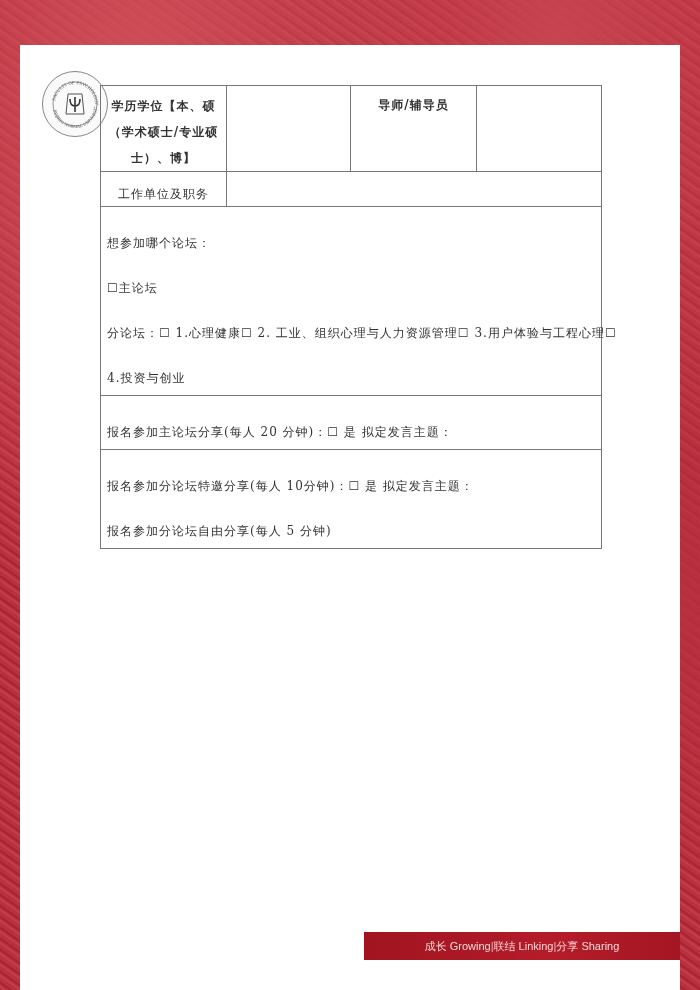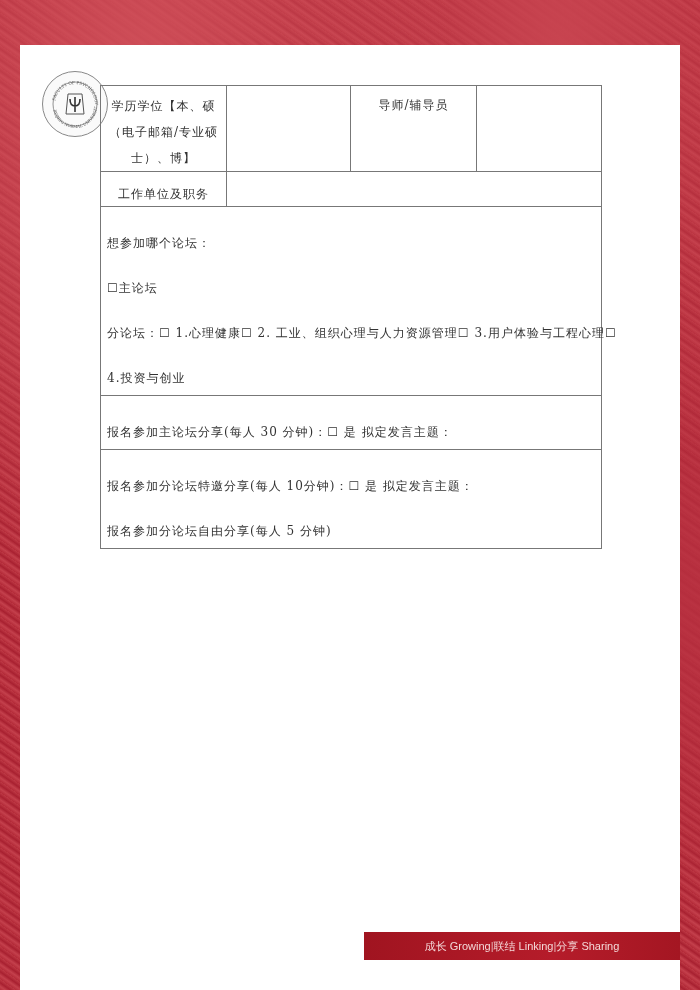--- a/index.html
+++ b/index.html
@@ -27,21 +27,21 @@
   .seal svg { width: 64px; height: 64px; }
   table.form {
     position: absolute; left: 100px; top: 85px; width: 501px;
     border-collapse: collapse; table-layout: fixed;
     font-size: 12px; letter-spacing: 1px;
   }
   table.form td {
     border: 1.4px solid #777; padding: 0; vertical-align: top; color: #333;
   }
   .center { text-align: center; }
-  .lbl { padding-top: 7px !important; line-height: 25px; }
+  .lbl { padding-top: 7px !important; line-height: 25px; font-weight: bold; }
   .para { padding: 4px 6px !important; line-height: 25px; }
   .para div { white-space: nowrap; margin-top: 20px; }
   .footer-bar {
     position: absolute; left: 364px; top: 932px; width: 316px; height: 28px;
     background: linear-gradient(90deg, #a01420 0%, #b51c2a 60%, #a41622 100%);
     color: #f4d8d8; font-family: "Liberation Sans", sans-serif; font-size: 11px;
     display: flex; align-items: center; justify-content: center; 
   }
   .footer-bar .sep { opacity: 0.8; }
 </style>
@@ -66,42 +66,42 @@
   <colgroup>
     <col style="width:126px">
       <col style="width:124px">
       <col style="width:126px">
       <col style="width:125px">
   </colgroup>
   <tbody>
       <tr style="height:82px">
     <td class="center lbl" style="line-height:26px;padding-top:3px">
       <div>学历学位【本、硕</div>
-      <div>（电子邮箱/专业硕</div>
+      <div>（学术硕士/专业硕</div>
       <div>士）、博】</div>
     </td>
     <td></td>
     <td class="center lbl" style="padding-top:3px">导师/辅导员</td>
     <td></td>
   </tr>
   <tr style="height:34px">
     <td class="center" style="line-height:24px;padding-top:10px">工作单位及职务</td>
     <td colspan="3"></td>
   </tr>
   <tr style="height:107px">
     <td colspan="4" class="para">
       <div>想参加哪个论坛：</div>
       <div>☐主论坛</div>
       <div>分论坛：☐ 1.心理健康☐ 2. 工业、组织心理与人力资源管理☐ 3.用户体验与工程心理☐</div>
       <div>4.投资与创业</div>
     </td>
   </tr>
   <tr style="height:34px">
     <td colspan="4" class="para">
-      <div>报名参加主论坛分享(每人 30 分钟)：☐ 是 拟定发言主题：</div>
+      <div>报名参加主论坛分享(每人 20 分钟)：☐ 是 拟定发言主题：</div>
     </td>
   </tr>
   <tr style="height:57px">
     <td colspan="4" class="para">
       <div>报名参加分论坛特邀分享(每人 10分钟)：☐ 是 拟定发言主题：</div>
       <div>报名参加分论坛自由分享(每人 5 分钟)</div>
     </td>
   </tr>
 </tbody>
   </table>

